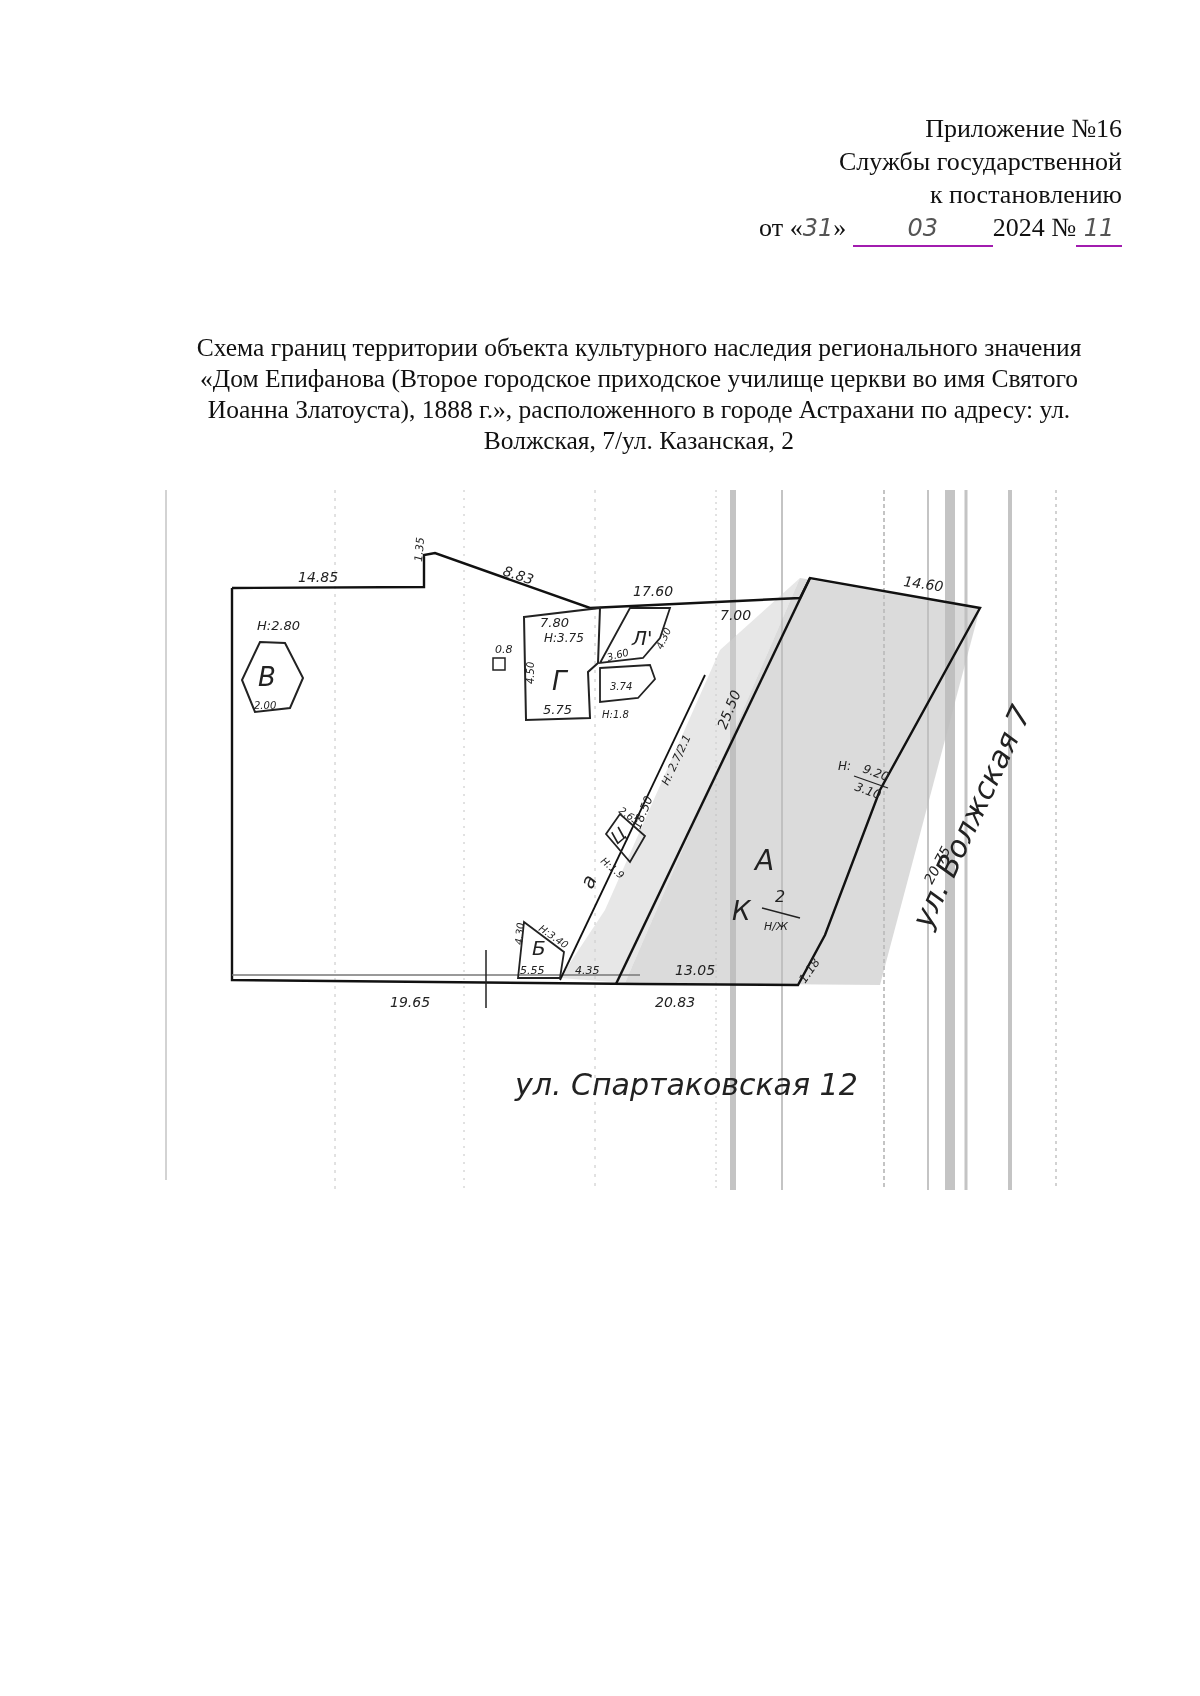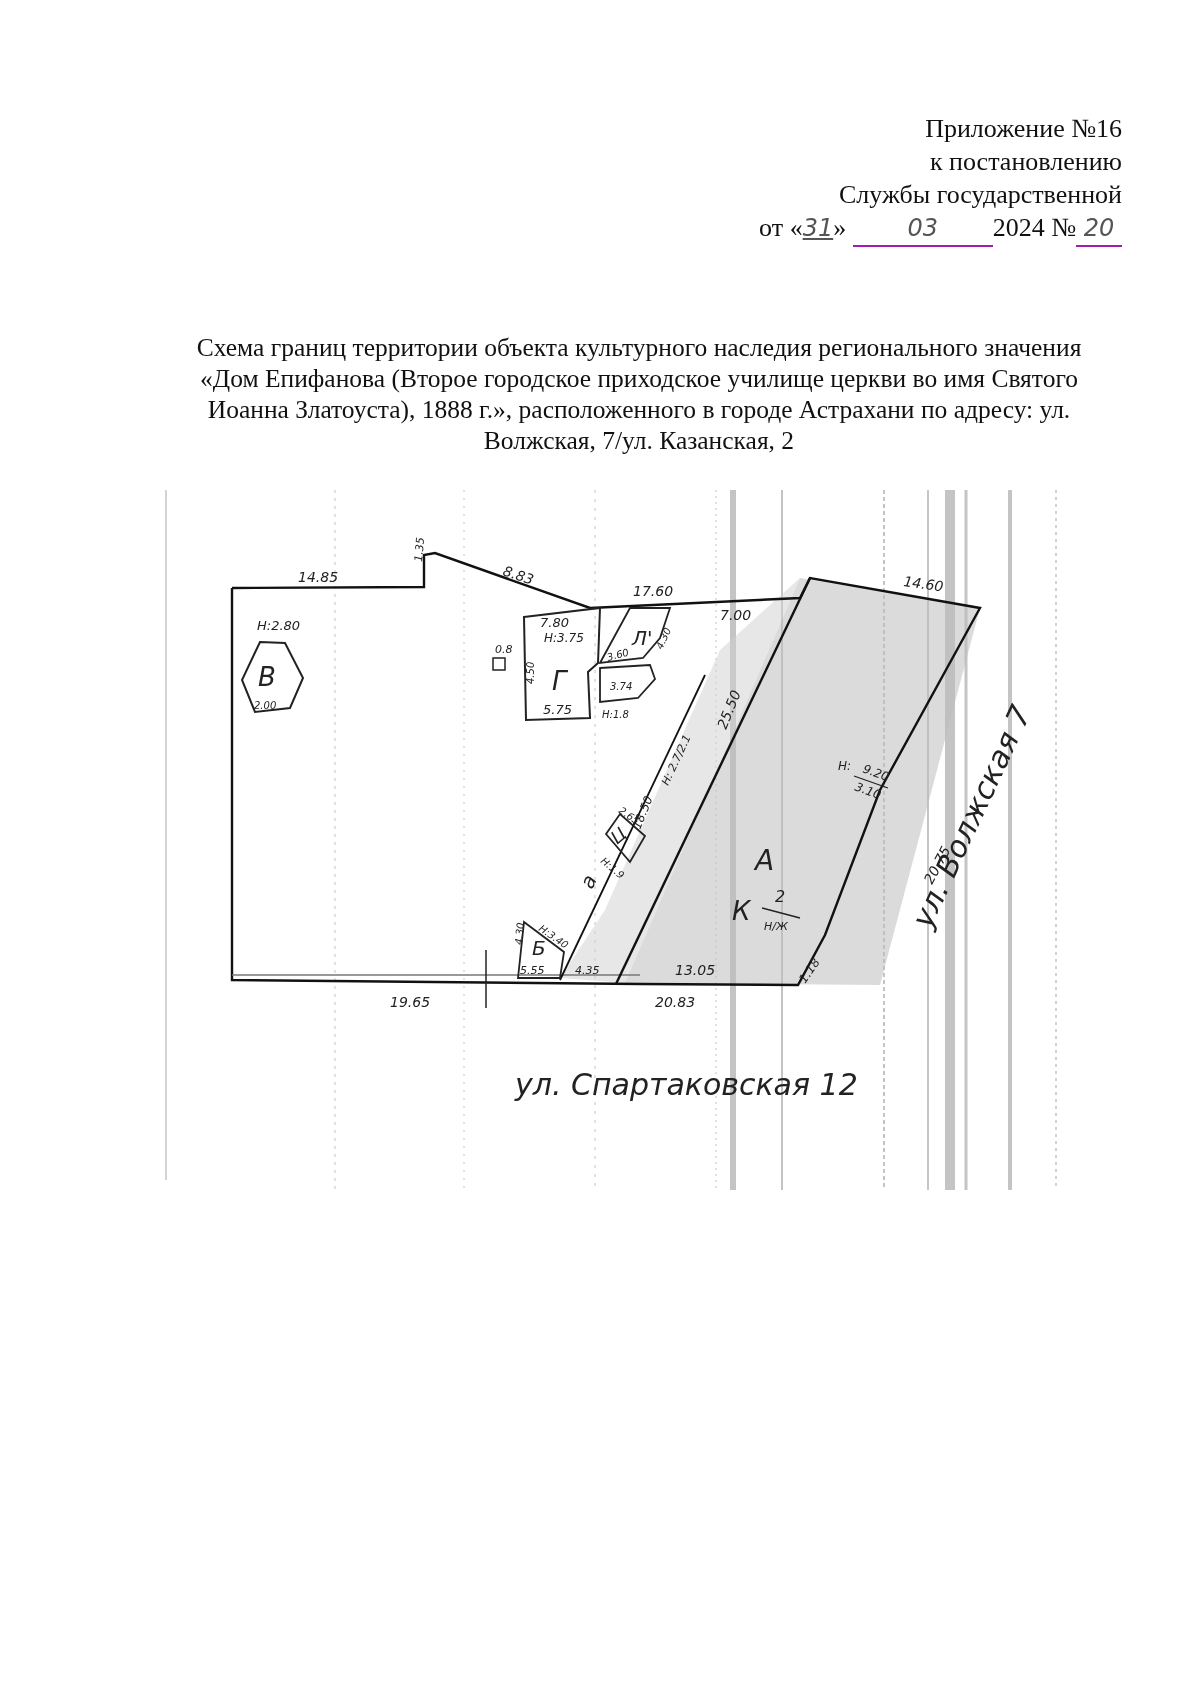--- a/index.html
+++ b/index.html
@@ -2,38 +2,38 @@
 <html><head>
   <meta charset="utf-8">
   <style>
     html, body { margin:0; padding:0; background:#ffffff; }
     body { width:1200px; height:1696px; position:relative; overflow:hidden;
            font-family:"Liberation Serif", "DejaVu Serif", serif; color:#111; }
     .appendix { position:absolute; right:78px; top:112px; text-align:right;
                 font-size:26px; line-height:33px; }
     .appendix div { white-space:nowrap; }
     .hand { font-family:"DejaVu Sans", sans-serif; font-style:italic; color:#555;
-            text-decoration:underline; font-size:24px; }
+            font-size:24px; }
     .blank { display:inline-block; border-bottom:2px solid #a21caf; text-align:center; }
     .title { position:absolute; left:174px; width:930px; top:332px; text-align:center;
              font-size:25.5px; line-height:31px; }
     .plan { position:absolute; left:160px; top:490px; width:960px; height:790px; }
     .plan svg { width:960px; height:790px; }
     .lbl { font-family:"DejaVu Sans", sans-serif; font-style:italic; fill:#222; }
   </style>
 </head>
 <body>
 
 <div class="appendix">
   <div>Приложение №16</div>
+  <div>Службы государственной</div>
   <div>к постановлению</div>
-  <div>Службы государственной</div>
   <div>
     <span>от «</span><span class="hand">31</span><span>»</span>
-    <span class="blank" style="width:140px;"><span class="hand" style="text-decoration:none;">03</span></span><span>2024 №</span><span class="blank" style="width:46px;"><span class="hand" style="text-decoration:none;">20</span></span>
+    <span class="blank" style="width:140px;"><span class="hand" style="text-decoration:none;">03</span></span><span>2024 №</span><span class="blank" style="width:46px;"><span class="hand" style="text-decoration:none;">11</span></span>
   </div>
 </div>
 
 <div class="title">Схема границ территории объекта культурного наследия регионального значения «Дом Епифанова (Второе городское приходское училище церкви во имя Святого Иоанна Златоуста), 1888 г.», расположенного в городе Астрахани по адресу: ул. Волжская, 7/ул. Казанская, 2</div>
 
 <div class="plan">
   <svg viewBox="0 0 960 790" xmlns="http://www.w3.org/2000/svg">
 
     <g stroke="#c4c4c4">
       <line x1="6" y1="0" x2="6" y2="690" stroke-width="1.5"></line>

